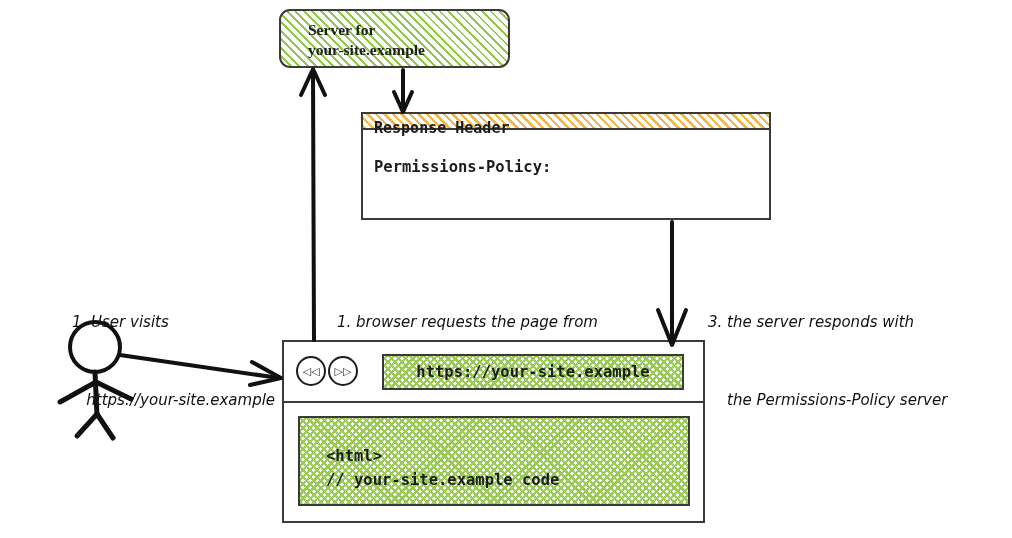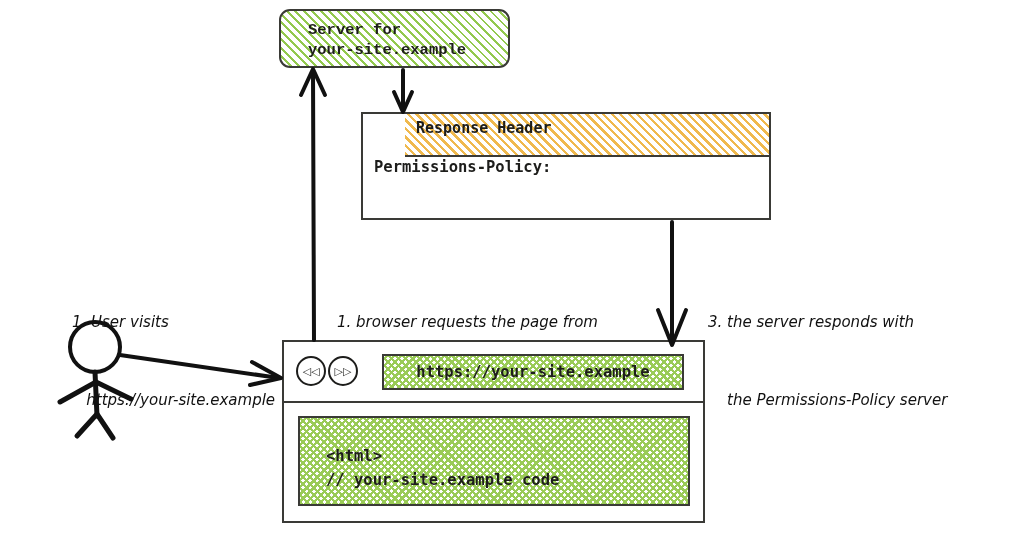--- a/index.html
+++ b/index.html
@@ -27,33 +27,33 @@
         rgba(255,255,255,0) 2.4px,rgba(255,255,255,0) 6px);
   }
 
   
   .server-box{
     position:absolute;left:279px;top:9px;width:231px;height:59px;
     border:2px solid #3a3a36;border-radius:11px;box-sizing:border-box;
   }
   .server-text{
     position:absolute;left:27px;top:9px;
-    font-family:Liberation Mono, monospace;
+    font-family:Liberation Serif, serif;
     font-size:15.5px;line-height:20px;font-weight:700;color:#1d1d1b;
     white-space:pre;letter-spacing:0px;
   }
 
   
   .resp-card{
     position:absolute;left:361px;top:112px;width:410px;height:108px;
     border:2px solid #3a3a36;box-sizing:border-box;background:#fff;
   }
   .resp-head{
-    position:absolute;left:0;top:0;right:0;height:43px;
-    border-bottom:2px solid #3a3a36;box-sizing:border-box;margin-left:42px;
+    position:absolute;left:0;top:0;right:0;height:16px;
+    border-bottom:2px solid #3a3a36;box-sizing:border-box;
   }
   .resp-head-text{
     position:absolute;left:11px;top:5px;
     font-family:"DejaVu Sans Mono",monospace;
     font-size:15px;font-weight:700;color:#1d1d1b;white-space:pre;
   }
   .resp-body{
     position:absolute;left:11px;top:40px;
     font-family:"DejaVu Sans Mono",monospace;
     font-size:15.5px;line-height:26px;font-weight:700;color:#1d1d1b;

